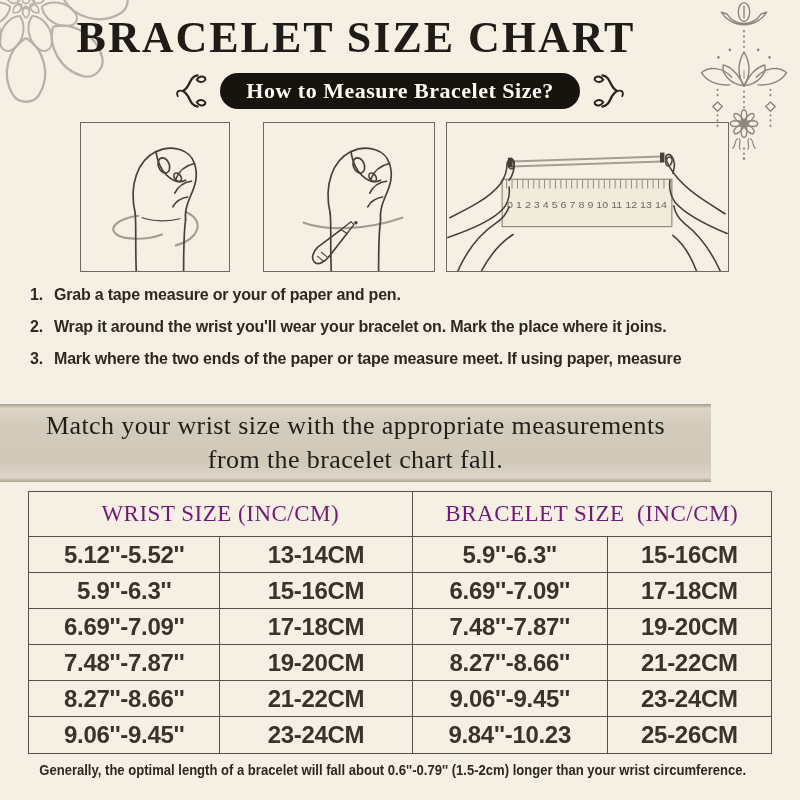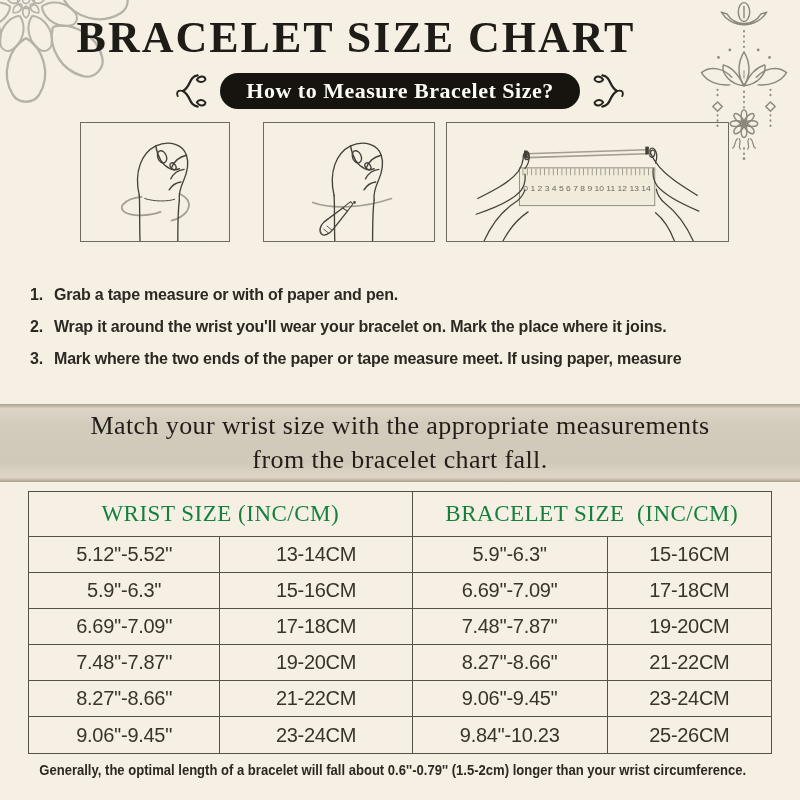--- a/index.html
+++ b/index.html
@@ -29,57 +29,57 @@
   }
   .flourish{width:38px;height:42px;flex:none;}
   .flourish.right{transform:scaleX(-1);}
   .badge{
     background:var(--badge_bg);color:#fdfbf5;border-radius:22px;
     font-family:"Liberation Serif",serif;font-weight:700;font-size:22px;
     letter-spacing:.5px;padding:6px 26px;line-height:1.1;
   }
 
   .illustrations{position:absolute;top:122px;left:80px;display:flex;}
-  .illus{border:1.3px solid #6f6a60;height:120px;background:transparent;}
+  .illus{border:1.3px solid #6f6a60;height:150px;background:transparent;}
   .illus svg{width:100%;height:100%;display:block;}
   .b1{width:150px;margin-right:33px;}
   .b2{width:172px;margin-right:11px;}
   .b3{width:283px;}
 
   .instructions{position:absolute;top:281px;left:30px;width:748px;
     font-size:16px;font-weight:700;letter-spacing:-.2px;color:#2c2822;}
   .instr{display:flex;line-height:27px;margin-bottom:5px;}
   .instr .num{flex:none;width:24px;}
   .instr .txt{flex:1;}
 
   .banner{
-    position:absolute;top:404px;left:0;width:800px;height:78px;
+    position:absolute;top:404px;left:0;width:711px;height:78px;
     background:linear-gradient(180deg,#a99f8b 0%,#ddd6c8 6%,var(--banner_mid) 26%,#d0c8b8 74%,#ded7c9 94%,#a99f8b 100%);
     display:flex;flex-direction:column;justify-content:center;text-align:center;
     font-family:"Liberation Serif",serif;font-size:26px;line-height:34px;
     letter-spacing:.4px;color:#211d18;
   }
 
   .size-table{
     position:absolute;top:491px;left:28px;width:744px;
     display:grid;grid-template-columns:25.8% 25.9% 26.3% 22%;
     border:1px solid var(--line);background:transparent;
   }
   .st-cell{
     border-right:1px solid var(--line);border-bottom:1px solid var(--line);
     display:flex;align-items:center;justify-content:center;
   }
   .st-cell.last-col{border-right:none;}
   .st-cell.last-row{border-bottom:none;}
   .st-head{
     grid-column:span 2;height:45px;
     font-family:"Liberation Serif",serif;font-size:23px;letter-spacing:.5px;
-    color:#15803d;white-space:pre;
-  }
-  .st-data{height:36px;font-size:20px;font-weight:400;letter-spacing:-.3px;color:#39342b;}
+    color:#701a75;white-space:pre;
+  }
+  .st-data{height:36px;font-size:24px;font-weight:700;letter-spacing:-.3px;color:#39342b;}
 
   .footnote{position:absolute;top:761px;left:0;width:688px;text-align:center;}
   .footnote span{
     display:inline-block;white-space:nowrap;font-size:14.5px;font-weight:700;
     transform:scaleX(.9);transform-origin:center;color:#2c2822;
   }
 </style>
 </head>
 <body>
 
@@ -257,21 +257,21 @@
         <path d="M276,150 C266,128 253,112 240,102 C234,97 230,90 229,84"></path>
         <path d="M252,150 C246,134 238,122 228,114"></path>
       </g>
     </svg>
   </div>
 </div>
 
 <div class="instructions">
   <div class="instr">
     <span class="num">1.</span>
-    <span class="txt">Grab a tape measure or with of paper and pen.</span>
+    <span class="txt">Grab a tape measure or your of paper and pen.</span>
   </div>
   <div class="instr">
     <span class="num">2.</span>
     <span class="txt">Wrap it around the wrist you'll wear your bracelet on. Mark the place where it joins.</span>
   </div>
   <div class="instr">
     <span class="num">3.</span>
     <span class="txt">
       <div>Mark where the two ends of the paper or tape measure meet. If using paper, measure</div>
     </span>

